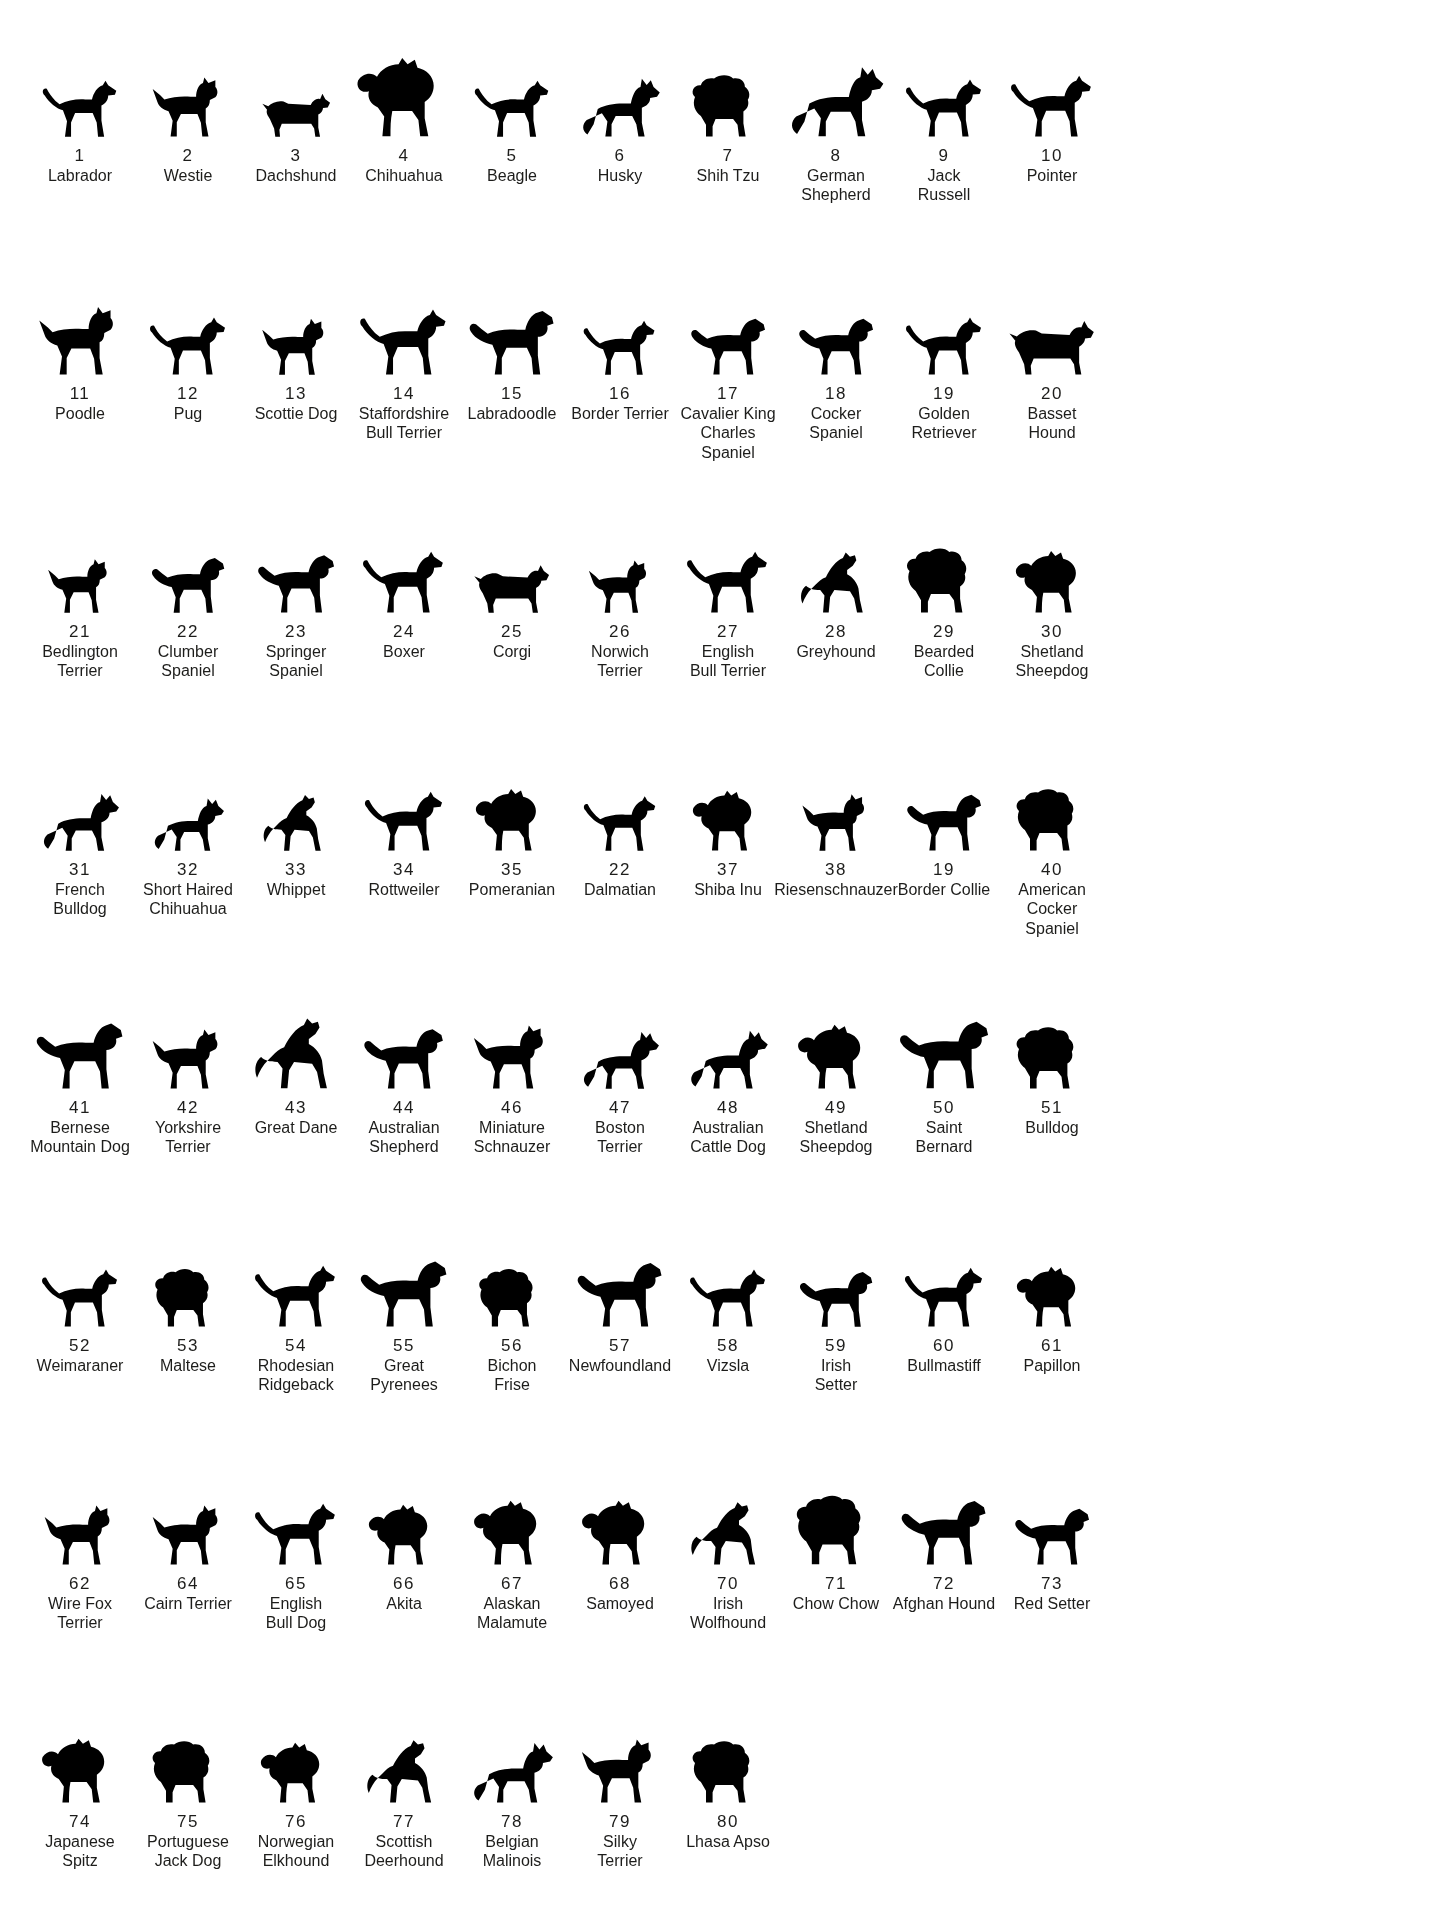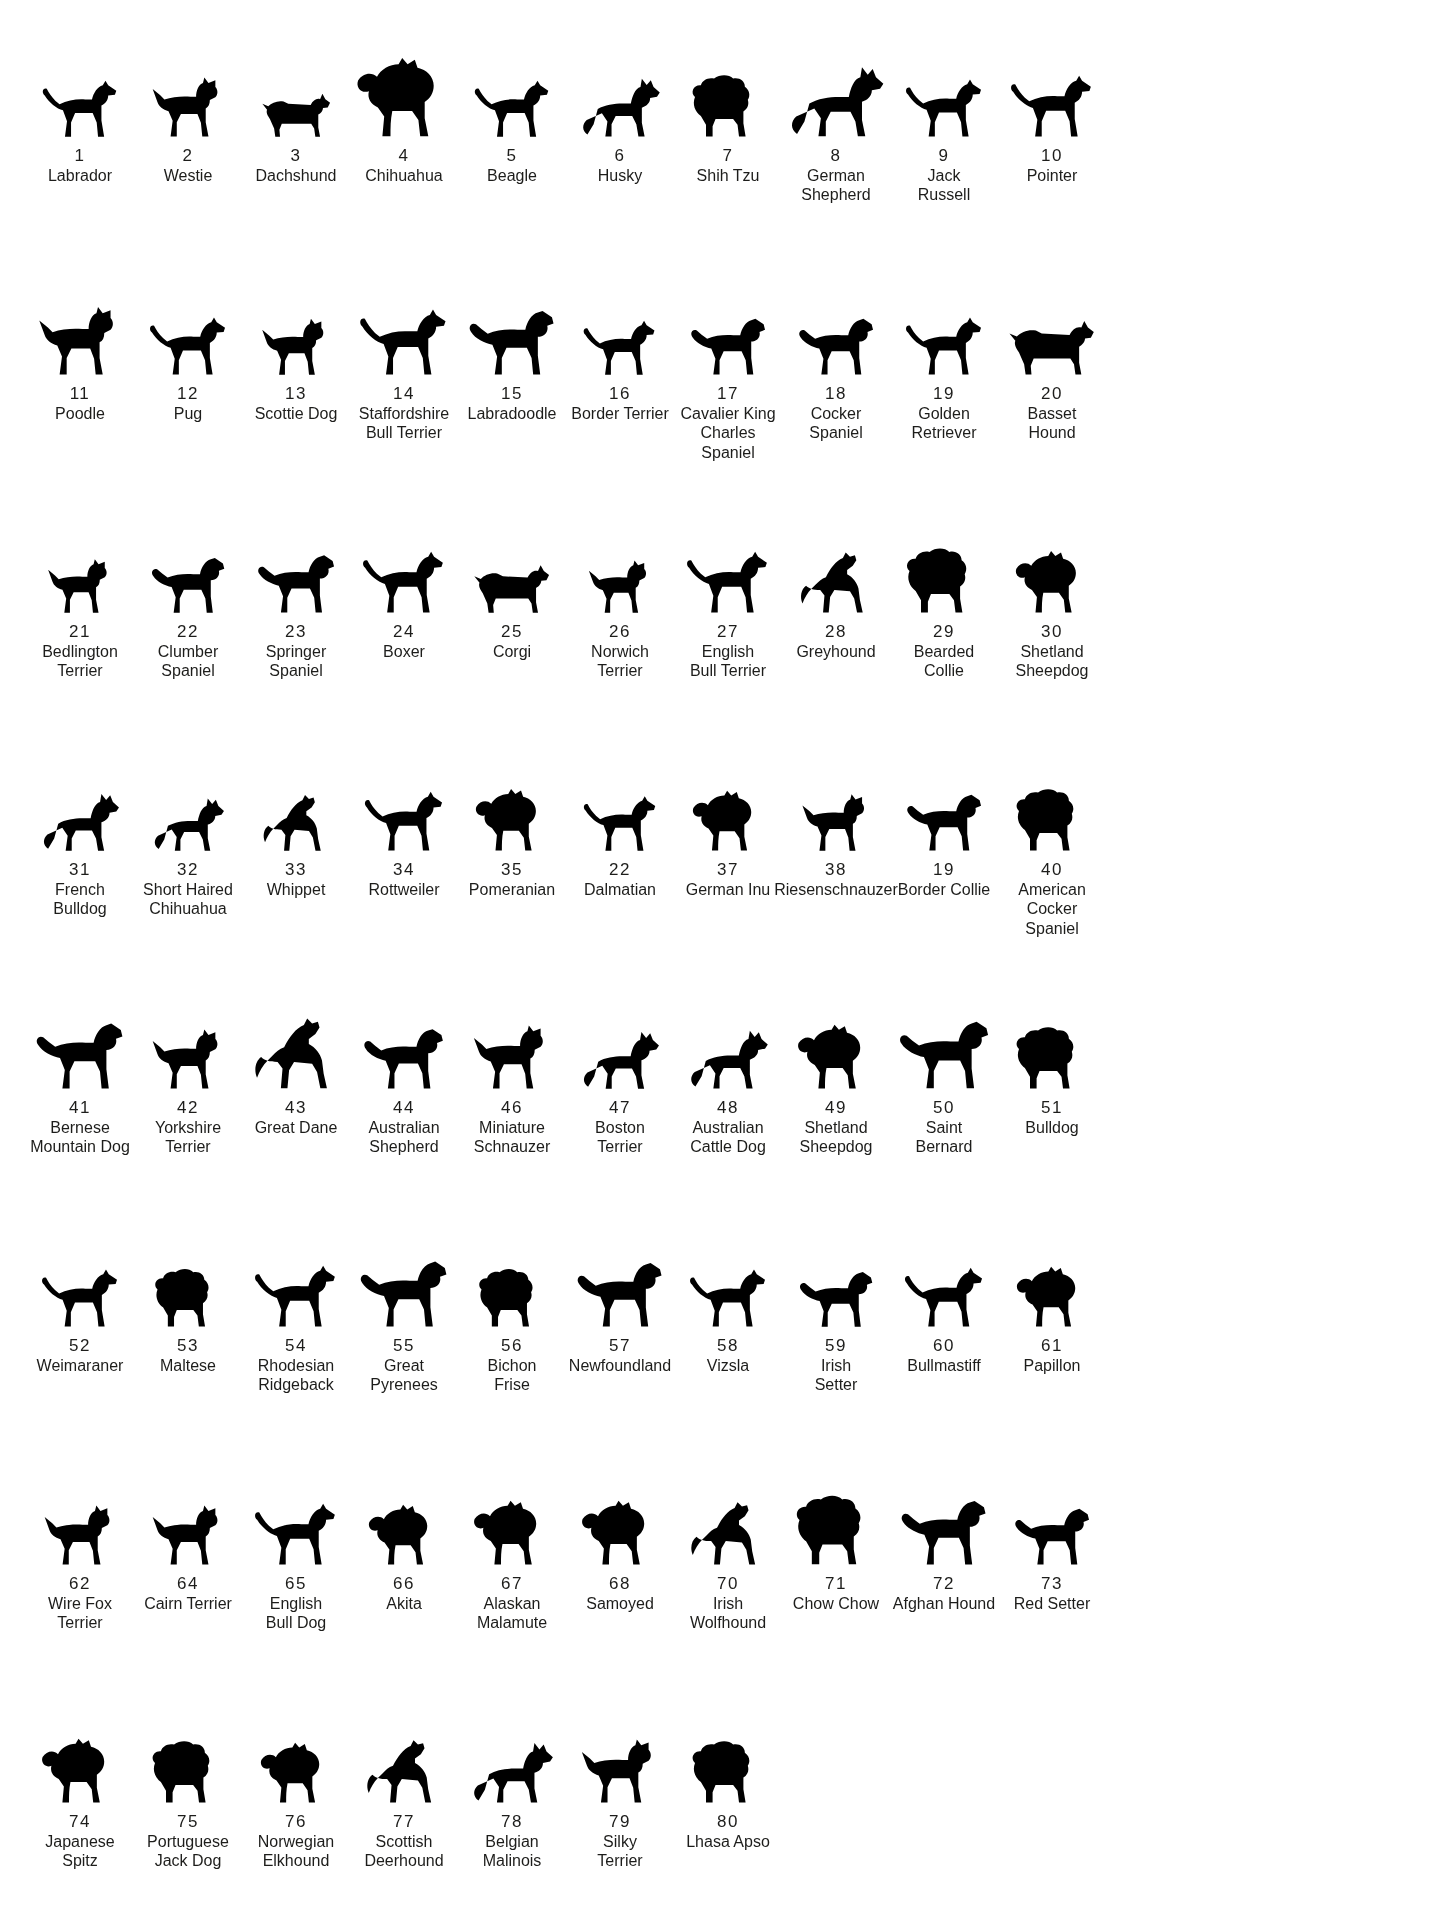--- a/index.html
+++ b/index.html
@@ -449,21 +449,21 @@
         </figcaption>
       </figure>
       <figure class="cell">
         <div class="sil">
           <svg viewBox="0 0 120 90" width="83" height="62" preserveAspectRatio="xMidYMax meet" aria-hidden="true">
             <path d="M21 38 C13 41 6 34 9 26 C14 18 24 16 30 22 C34 14 44 8 54 8 L58 1 L64 8 L72 3 L75 12 C85 14 93 22 93 32 C93 40 89 46 83 50 L83 68 L87 88 L78 88 L76 70 L69 60 L47 60 C45 70 45 78 45 88 L36 88 L38 66 L31 56 C23 52 19 46 21 38 Z" fill="#000000"></path>
           </svg>
         </div>
         <figcaption>
           <div class="num">37</div>
-          <div class="nm">German Inu</div>
+          <div class="nm">Shiba Inu</div>
         </figcaption>
       </figure>
       <figure class="cell">
         <div class="sil">
           <svg viewBox="0 0 120 90" width="79" height="59" preserveAspectRatio="xMidYMax meet" aria-hidden="true">
             <path d="M15 38 L8 19 L19 28 L25 34 C37 30 51 29 63 30 L71 30 C71 21 75 12 81 10 L83 2 L89 10 L99 6 L99 16 C103 20 103 27 99 31 L91 35 C91 41 89 45 85 47 L85 67 L89 88 L80 88 L78 68 L73 55 L49 55 L43 67 L43 88 L34 88 L37 65 L31 51 C23 49 17 44 15 38 Z" fill="#000000"></path>
           </svg>
         </div>
         <figcaption>
           <div class="num">38</div>

